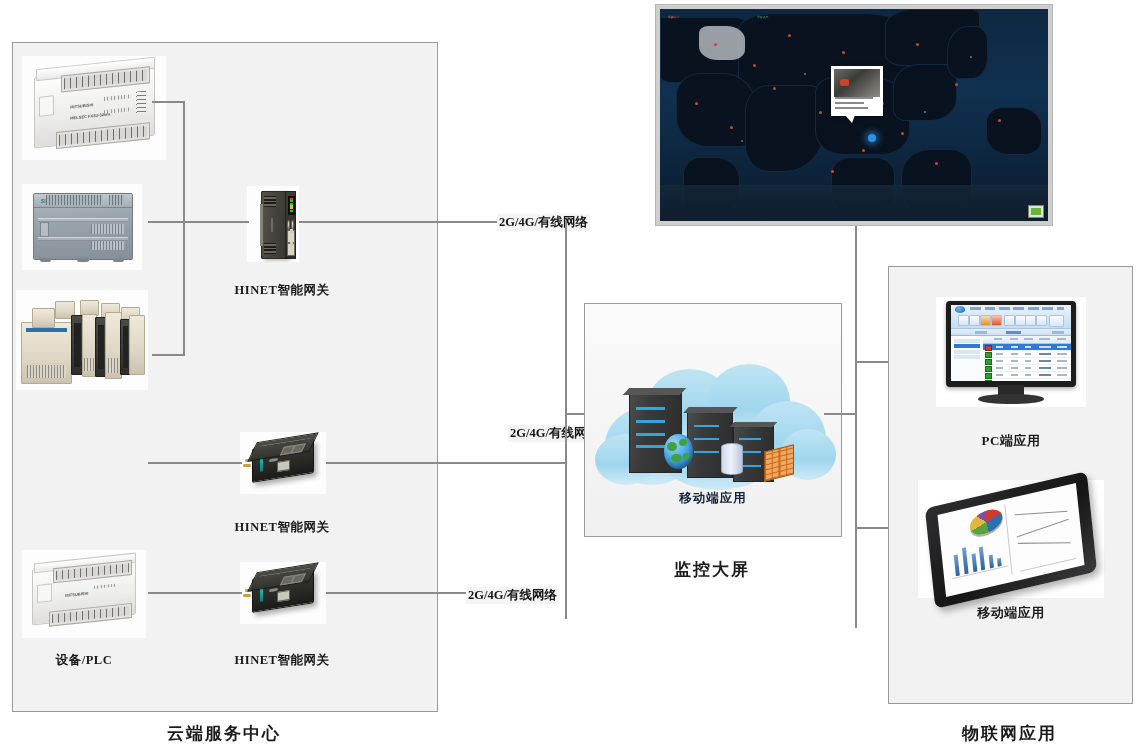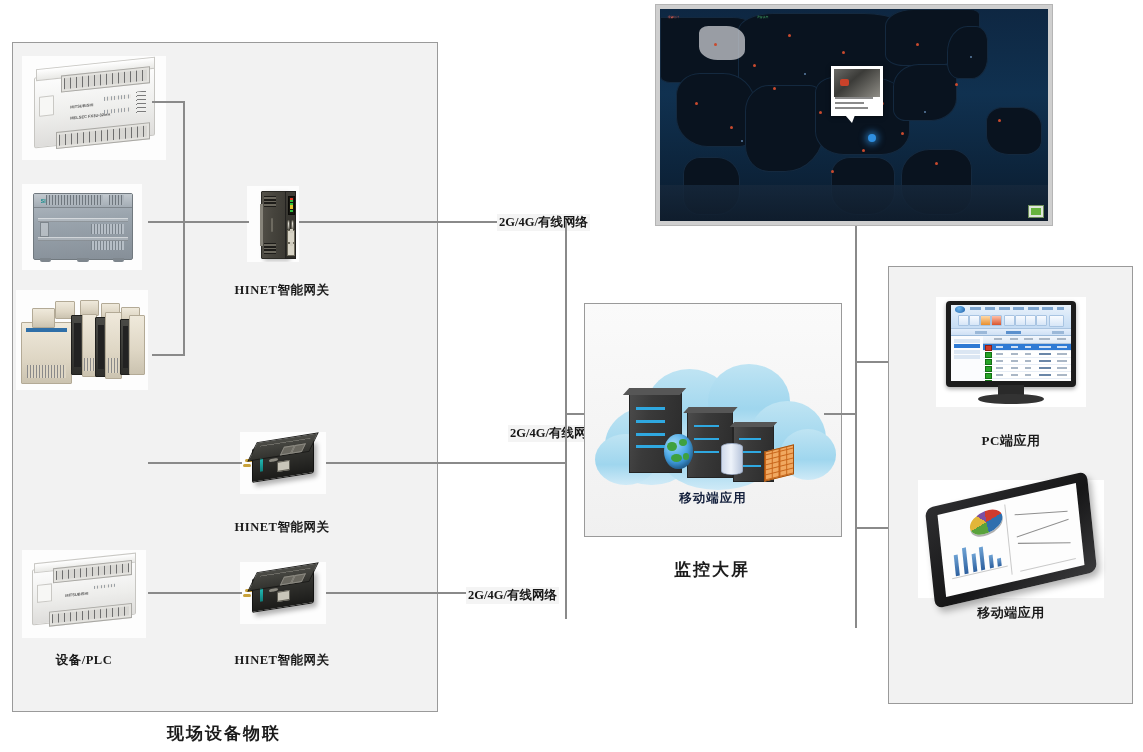--- a/index.html
+++ b/index.html
@@ -597,15 +597,16 @@
         <div class="bar" style="left:39%;height:10%;"></div>
         <div class="spark" style="left:54%;top:26%;width:38%;transform:rotate(9deg);"></div>
         <div class="spark" style="left:54%;top:44%;width:38%;transform:rotate(-6deg);"></div>
         <div class="spark" style="left:54%;top:62%;width:38%;transform:rotate(12deg);"></div>
         <div class="ax" style="left:54%;bottom:10%;width:40%;height:1px;"></div>
       </div>
     </div>
   </div>
   <div class="cap" style="left:918px;top:604px;width:186px;font-size:13px;">移动端应用</div>
 
-  <div class="panel-title" style="left:12px;top:722px;width:424px;">现场设备物联</div>
+  <div class="panel-title" style="left:12px;top:722px;width:424px;">云端服务中心</div>
+  <div class="panel-title" style="left:888px;top:722px;width:243px;">物联网应用</div>
 
 </div>
 
 </body></html>

